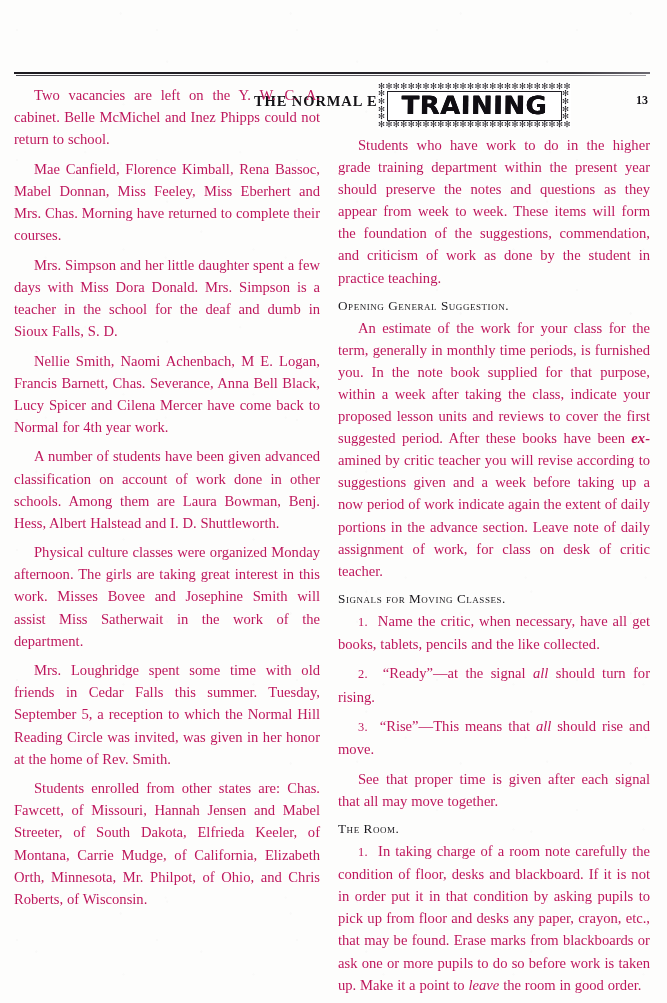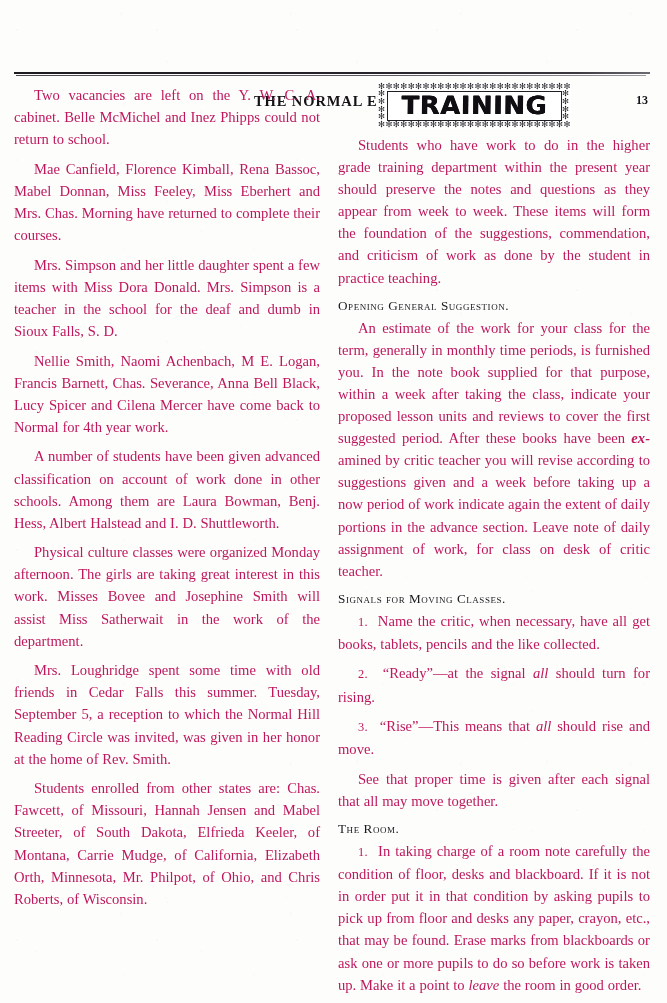--- a/index.html
+++ b/index.html
@@ -193,21 +193,21 @@
   </div>
 
   <div id="rule">
     <div class="r1"></div>
     <div class="r2"></div>
   </div>
 
   <div class="col" id="col-left">
     <p class="para">Two vacancies are left on the Y. W. C. A. cabinet.   Belle McMichel and Inez Phipps could not return to school.</p>
     <p class="para">Mae Canfield, Florence Kimball, Rena Bassoc, Mabel Donnan, Miss Feeley, Miss Eberhert and Mrs. Chas. Morning have returned to complete their courses.</p>
-    <p class="para">Mrs. Simpson and her little daughter spent a few items with Miss Dora Donald.   Mrs. Simpson is a teacher in the school for the deaf and dumb in Sioux Falls, S. D.</p>
+    <p class="para">Mrs. Simpson and her little daughter spent a few days with Miss Dora Donald.   Mrs. Simpson is a teacher in the school for the deaf and dumb in Sioux Falls, S. D.</p>
     <p class="para">Nellie Smith, Naomi Achenbach, M  E. Logan, Francis Barnett, Chas. Severance, Anna Bell Black, Lucy Spicer and Cilena Mercer have come back to Normal for 4th year work.</p>
     <p class="para">A number of students have been given advanced classification on account of work done in other schools.   Among them are Laura Bowman, Benj. Hess, Albert Halstead and I. D. Shuttleworth.</p>
     <p class="para">Physical culture classes were organized Monday afternoon.   The girls are taking great interest in this work.   Misses Bovee and Josephine Smith will assist Miss Satherwait in the work of the department.</p>
     <p class="para">Mrs. Loughridge spent some time with old friends in Cedar Falls this summer.   Tuesday, September 5, a reception to which the Normal Hill Reading Circle was invited, was given in her honor at the home of Rev. Smith.</p>
     <p class="para">Students enrolled from other states are: Chas. Fawcett, of Missouri, Hannah Jensen and Mabel Streeter, of South Dakota, Elfrieda Keeler, of Montana, Carrie Mudge, of California, Elizabeth Orth, Minnesota, Mr. Philpot, of Ohio, and Chris Roberts, of Wisconsin.</p>
 
   </div>
 
   <div id="training-box">
     <div class="orn orn-top">✻✻✻✻✻✻✻✻✻✻✻✻✻✻✻✻✻✻✻✻✻✻✻✻✻✻</div>

